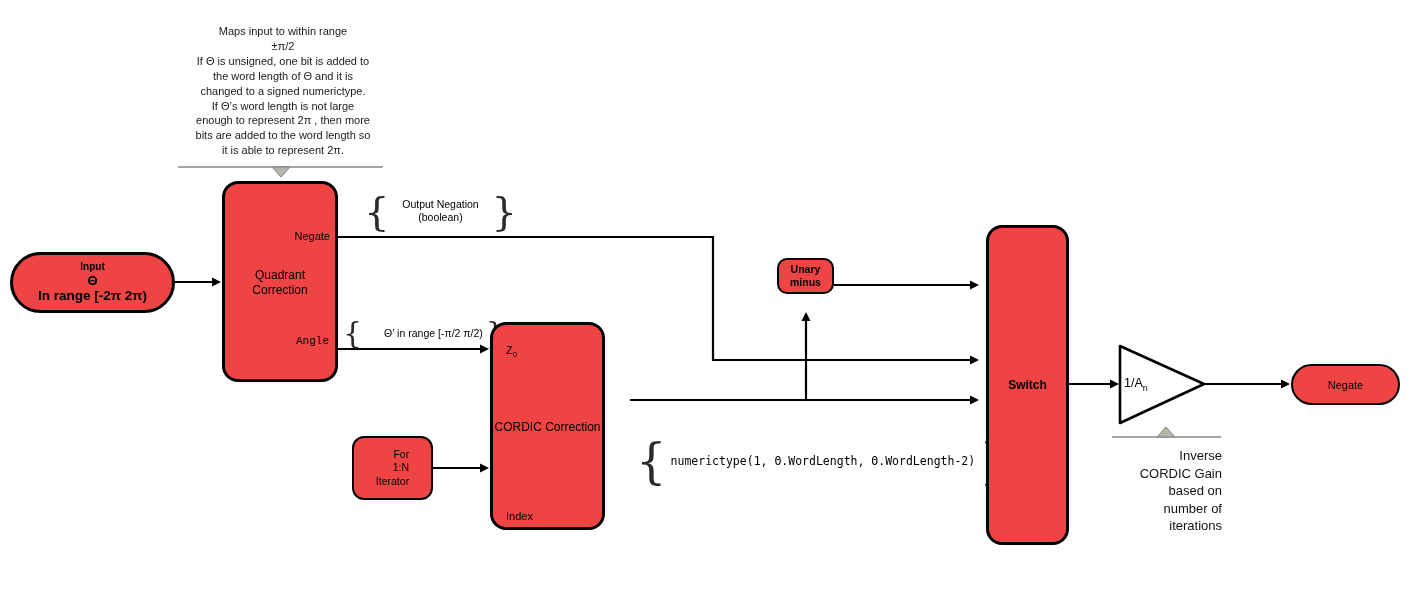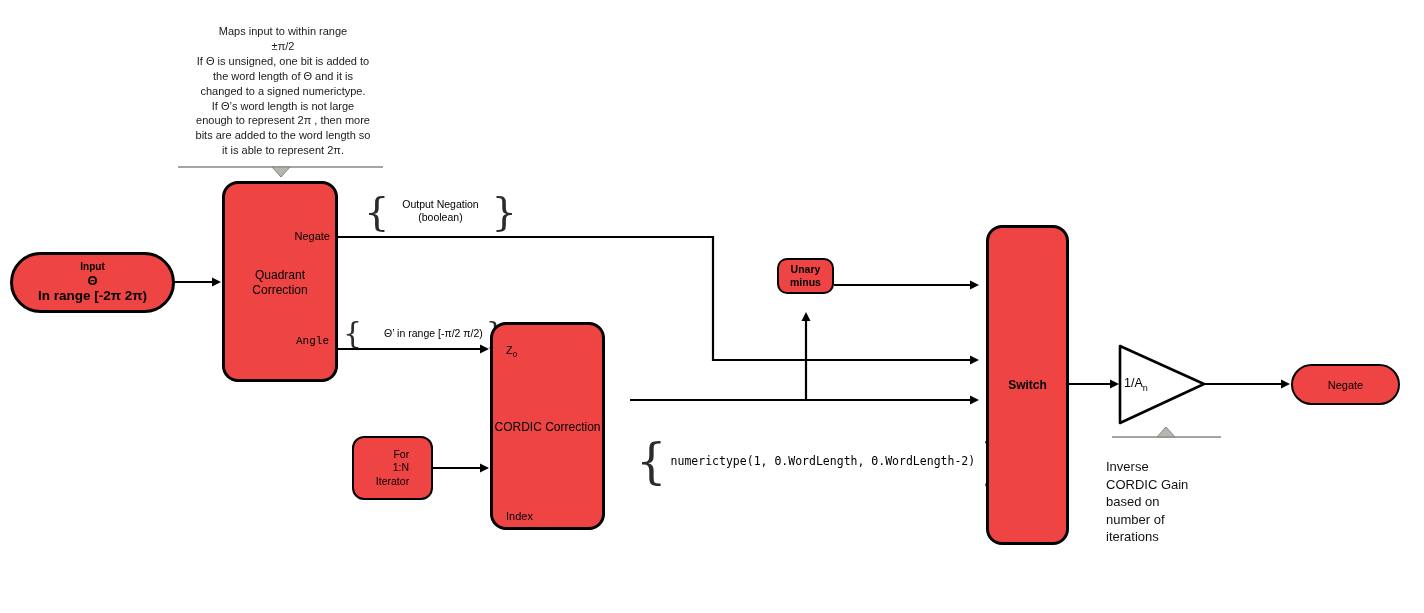--- a/index.html
+++ b/index.html
@@ -12,21 +12,21 @@
   .note-line{stroke:#4a4a4a;stroke-width:1;}
   .pointer{fill:#b6b6ae;stroke:#84847c;stroke-width:1;}
 
   .block{position:absolute;box-sizing:border-box;background:#ef4444;border:3px solid #000;border-radius:16px;}
   .thin{border-width:2.5px;}
   .flexc{display:flex;flex-direction:column;align-items:center;justify-content:center;}
   .pre{white-space:pre-line;}
 
   .top-note{position:absolute;left:162px;top:24px;width:242px;text-align:center;
             font-size:11px;line-height:14.9px;color:#1a1a1a;}
-  .gain-note{position:absolute;left:1106px;top:458px;width:116px;text-align:left;
+  .gain-note{position:absolute;left:1106px;top:447px;width:116px;text-align:right;
              font-size:13px;line-height:17.5px;color:#111;}
 
   .input-block{left:10px;top:252px;width:165px;height:61px;border-radius:31px;}
   .input-l1{font-size:10px;font-weight:bold;line-height:12px;}
   .input-l2{font-size:13px;font-weight:bold;line-height:15px;}
   .input-l3{font-size:13.5px;font-weight:bold;line-height:16px;}
 
   .quadrant-block{left:222px;top:181px;width:116px;height:201px;}
   .port-label{position:absolute;font-size:11px;}
   .blk-title{position:absolute;left:0;right:0;text-align:center;font-weight:normal;font-size:12px;line-height:15px;}

